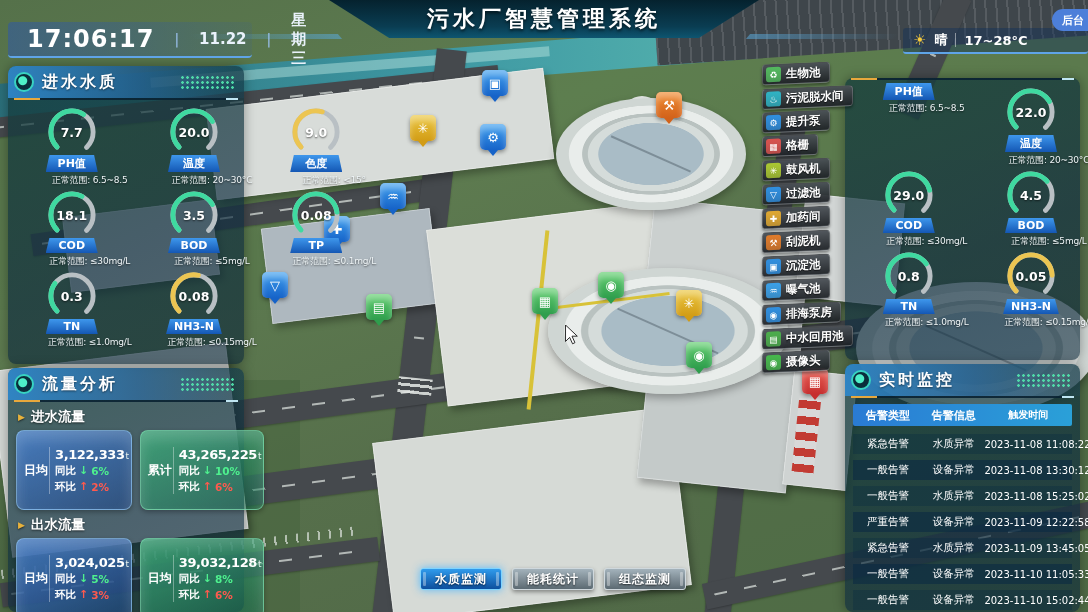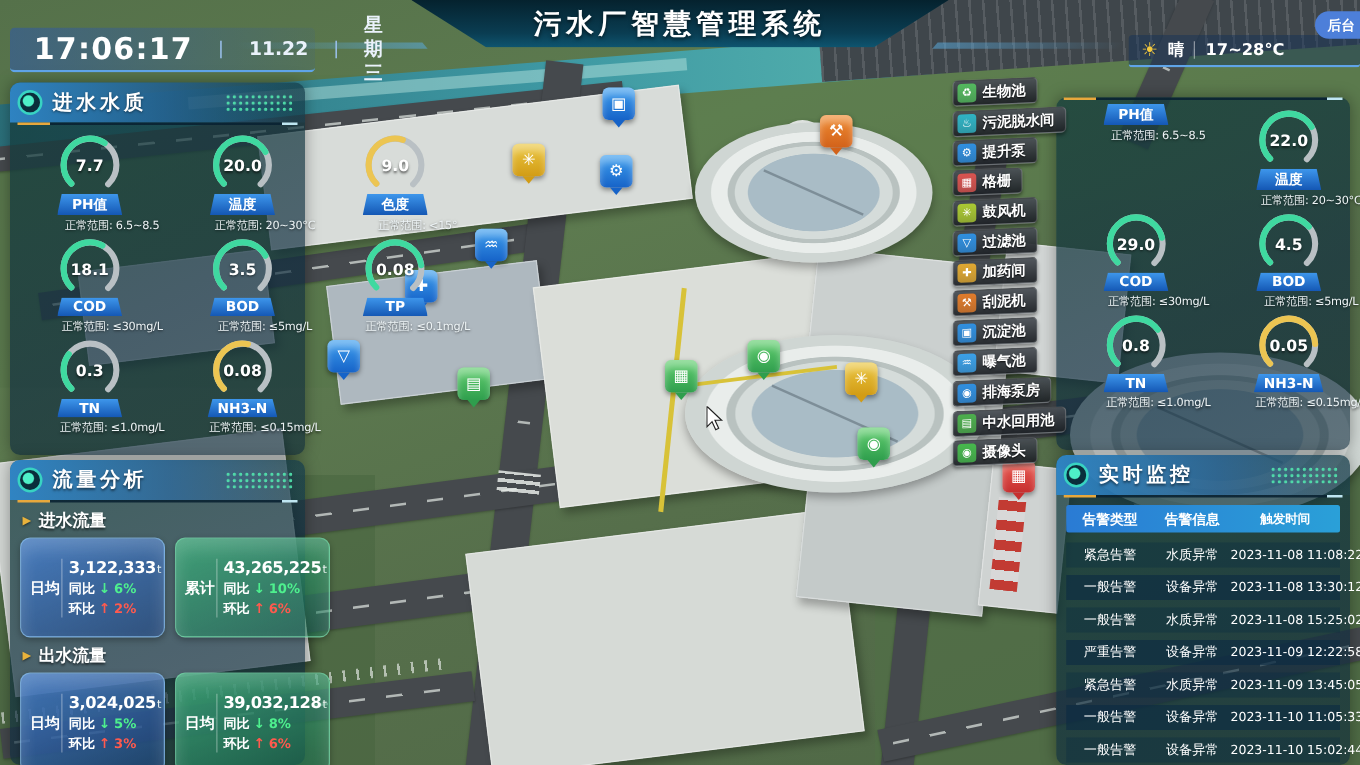--- a/index.html
+++ b/index.html
@@ -633,19 +633,24 @@
       <div class="marker" data-name="aeration-marker" style="left: 380px; top: 183px; background: linear-gradient(rgb(63, 160, 239), rgb(22, 99, 200)); --tc: #1663c8;">♒</div>
       <div class="marker" data-name="dosing-marker" style="left: 324px; top: 216px; background: linear-gradient(rgb(63, 160, 239), rgb(22, 99, 200)); --tc: #1663c8;">✚</div>
       <div class="marker" data-name="filter-marker" style="left: 262px; top: 272px; background: linear-gradient(rgb(63, 160, 239), rgb(22, 99, 200)); --tc: #1663c8;">▽</div>
       <div class="marker" data-name="reuse-pool-marker" style="left: 366px; top: 294px; background: linear-gradient(rgb(99, 207, 112), rgb(47, 158, 77)); --tc: #2f9e4d;">▤</div>
       <div class="marker" data-name="aeration-pool-marker" style="left: 532px; top: 288px; background: linear-gradient(rgb(99, 207, 112), rgb(47, 158, 77)); --tc: #2f9e4d;">▦</div>
       <div class="marker" data-name="camera-marker-1" style="left: 598px; top: 272px; background: linear-gradient(rgb(99, 207, 112), rgb(47, 158, 77)); --tc: #2f9e4d;">◉</div>
       <div class="marker" data-name="blower-marker-2" style="left: 676px; top: 290px; background: linear-gradient(rgb(236, 200, 67), rgb(210, 156, 21)); --tc: #d29c15;">✳</div>
       <div class="marker" data-name="camera-marker-2" style="left: 686px; top: 342px; background: linear-gradient(rgb(99, 207, 112), rgb(47, 158, 77)); --tc: #2f9e4d;">◉</div>
       <div class="marker" data-name="grille-marker" style="left: 802px; top: 368px; background: linear-gradient(rgb(236, 95, 85), rgb(198, 47, 47)); --tc: #c62f2f;">▦</div>
     </div>
+  <div class="btnrow" data-name="bottom-nav">
+      <div class="navbtn active" data-name="nav-button-水质监测">水质监测</div>
+      <div class="navbtn " data-name="nav-button-能耗统计">能耗统计</div>
+      <div class="navbtn " data-name="nav-button-组态监测">组态监测</div>
+    </div>
 
   <div class="cursor" data-name="mouse-cursor">
     <svg width="14" height="20" viewBox="0 0 11 17">
         <path d="M0,0 L0,14 L3.5,10.5 L6,16 L8,15 L5.5,9.5 L10,9.5 Z" fill="#fff" stroke="#222" stroke-width="0.8"></path>
       </svg>
   </div>
 </div>
 
 </body></html>

